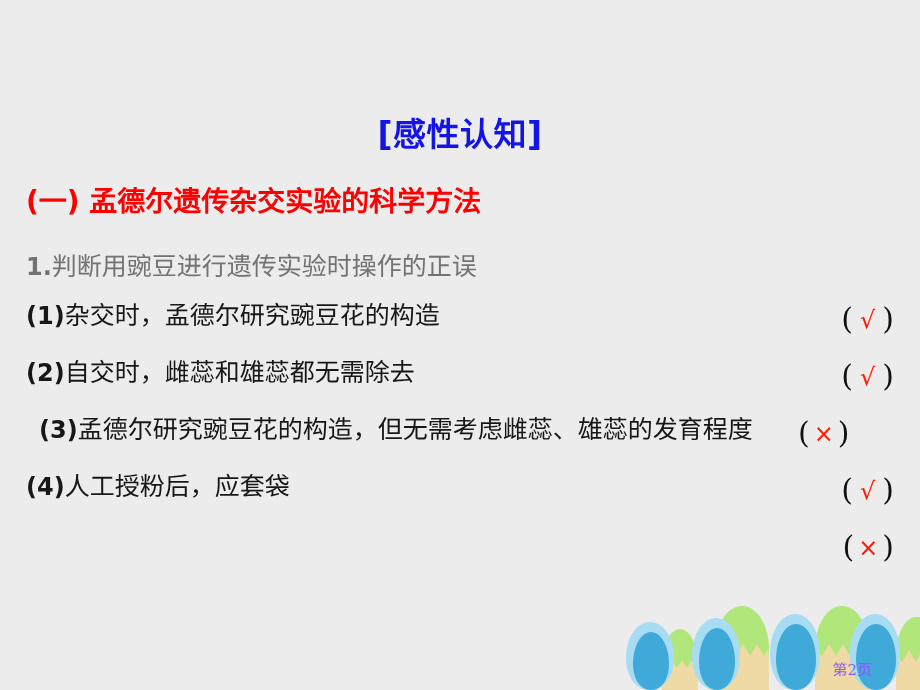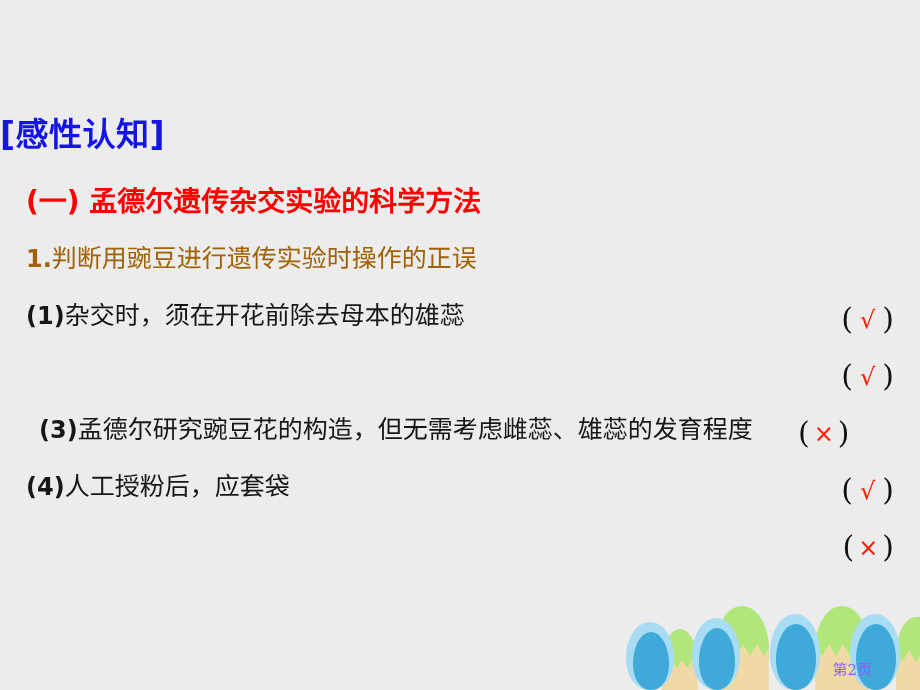--- a/index.html
+++ b/index.html
@@ -23,21 +23,21 @@
     background: #ececec;
     overflow: hidden;
   }
 
   
   .slide-title {
     position: absolute;
     top: 118px;
     left: 0;
     width: 920px;
-    text-align: left;
+    text-align: center;
     color: #1414e6;
     font-size: 33px;
     font-weight: bold;
     letter-spacing: 0.5px;
     line-height: 1;
     font-family: "DejaVu Sans", "Liberation Sans", sans-serif;
     white-space: nowrap;
   }
 
   
@@ -50,23 +50,23 @@
     font-weight: bold;
     line-height: 1;
     font-family: "DejaVu Sans", "Liberation Sans", sans-serif;
     white-space: nowrap;
     text-align: center;
   }
 
   
   .stem {
     position: absolute;
-    top: 246px;
-    left: 26px;
-    color: #a16207;
+    top: 254px;
+    left: 26px;
+    color: #737373;
     font-size: 25px;
     line-height: 1;
     white-space: nowrap;
     text-align: center;
   }
   .stem .stem-num {
     font-weight: bold;
     font-family: "DejaVu Sans", "Liberation Sans", sans-serif;
     font-size: 24px;
   }
@@ -162,28 +162,31 @@
   <div class="section-heading">(一) 孟德尔遗传杂交实验的科学方法</div>
 
   <div class="stem">
     <span class="stem-num">1.</span><span>判断用豌豆进行遗传实验时操作的正误</span>
   </div>
 
   <div class="statements">
 
     <div class="statement-row">
       <div class="statement-text">
-        <span class="idx">(1)</span><span>杂交时，须在开花前除去母本的雄蕊</span>
+        <span class="idx">(1)</span><span>杂交时，孟德尔研究豌豆花的构造</span>
       </div>
       <div class="answer-box at-right">
         <span class="paren">(</span><span class="mark">√</span><span class="paren">)</span>
       </div>
     </div>
 
     <div class="statement-row">
+      <div class="statement-text">
+        <span class="idx">(2)</span><span>自交时，雌蕊和雄蕊都无需除去</span>
+      </div>
       <div class="answer-box at-right">
         <span class="paren">(</span><span class="mark">√</span><span class="paren">)</span>
       </div>
     </div>
 
     <div class="statement-row inline-answer">
       <div class="statement-text">
         <span class="idx">(3)</span><span>孟德尔研究豌豆花的构造，但无需考虑雌蕊、雄蕊的发育程度</span>
       </div>
       <div class="answer-box inline">

